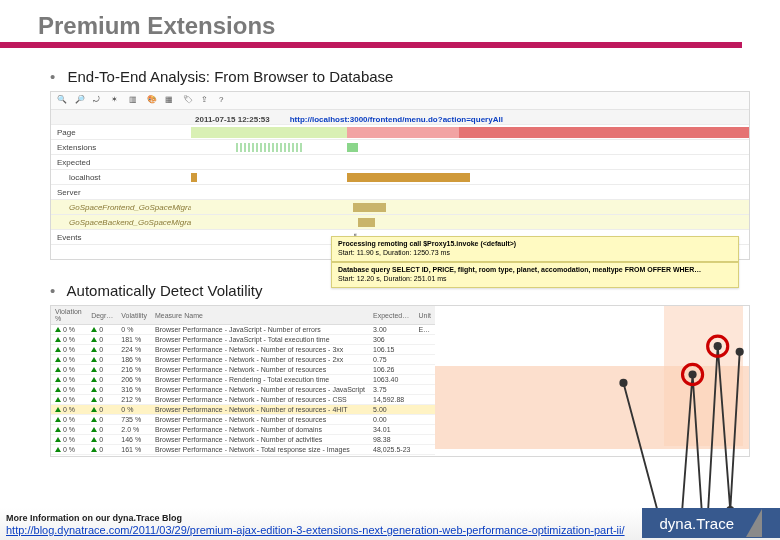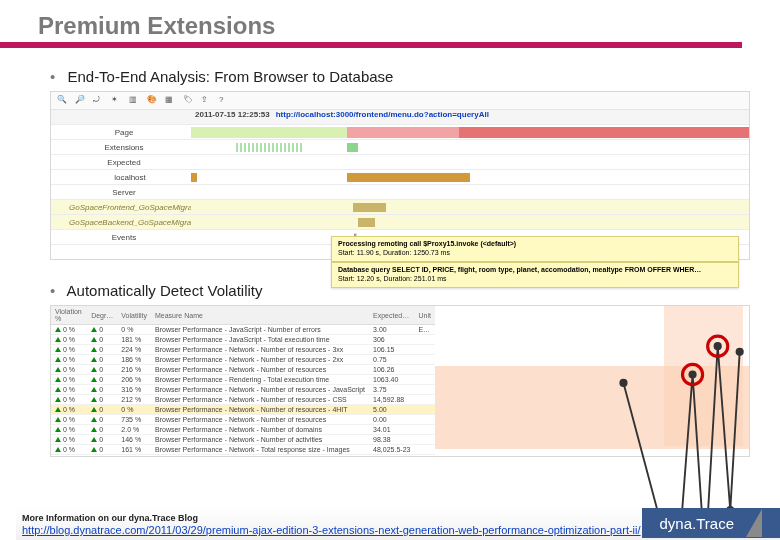--- a/index.html
+++ b/index.html
@@ -29,21 +29,21 @@
     padding:2px 6px; border-bottom:1px solid #e4e4e4; background:#fafafa;
     font-size:8px; color:#555;
   }
   .tb-icon { width:12px; height:12px; display:inline-block; }
   .timeline-body { position:relative; }
   .tl-row {
     display:flex; align-items:center; height:15px;
     border-bottom:1px solid #ececec; font-size:8px; color:#444;
   }
   .tl-row.hdr { background:#f5f5f5; font-weight:bold; }
-  .tl-label { width:140px; padding-left:6px; overflow:hidden; white-space:nowrap;text-align:center; }
+  .tl-label { width:140px; padding-left:6px; overflow:hidden; white-space:nowrap; }
   .tl-label.ind { padding-left:18px; font-style:italic; color:#8a7a38; background:#fafad9; }
   .tl-track { flex:1; position:relative; height:100%; }
   .bar { position:absolute; top:2px; height:11px; }
   .seg { position:absolute; top:3px; height:9px; }
   .callout {
     position:absolute; font-size:7px; background:#fffac2;
     border:1px solid #d8cf7a; padding:3px 6px; line-height:1.25;
     box-shadow:0 1px 2px rgba(0,0,0,.15);
   }
   .axis-row { height:14px; display:flex; }
@@ -68,21 +68,20 @@
   .chart svg { position:absolute; inset:0; }
   .chart-point { fill:#333; }
   .chart-circle { stroke:#c00; fill:none; stroke-width:1; }
   .chart-axis { font-size:6px; fill:#888; }
   
   .footer {
     position:absolute; bottom:0; left:0; right:0;
     height:32px; display:flex; align-items:flex-end; justify-content:space-between;
     background:linear-gradient(#fff, #f0f0f0);
     padding:0 0 2px 6px;
-    margin-left:16px;
   }
   .footer-left { font-size:9px; color:#222; line-height:1.25; }
   .footer-link { color:#0a3ec2; text-decoration:underline; font-size:11px; }
   .brand {
     background:#37598e; color:#fff; font-size:15px;
     padding:6px 18px; height:100%; display:flex; align-items:center;
   }
   .brand .corner {
     width:0;height:0;border-bottom:28px solid #8a8a8a;border-left:16px solid transparent;
     margin-left:12px;
@@ -108,21 +107,21 @@
     <span class="tb-icon">🎨</span>
     <span class="tb-icon">▦</span>
     <span class="tb-icon">🏷</span>
     <span class="tb-icon">⇪</span>
     <span class="tb-icon">?</span>
   </div>
   <div class="timeline-body">
 
     <div class="tl-row hdr">
       <div class="tl-label"></div>
-      <div class="tl-track" style="display:flex;gap:6px;padding-left:4px;align-items:flex-start">
+      <div class="tl-track" style="display:flex;gap:20px;padding-left:4px;align-items:flex-end">
         <span>2011-07-15 12:25:53</span>
         <span style="color:#0a3ec2">http://localhost:3000/frontend/menu.do?action=queryAll</span>
       </div>
     </div>
 
     <div class="tl-row">
       <div class="tl-label">Page</div>
       <div class="tl-track">
         <div class="bar" style="left:0;width:28%;background:#d9f0b4"></div>
         <div class="bar" style="left:28%;width:20%;background:#f2a3a3"></div>

